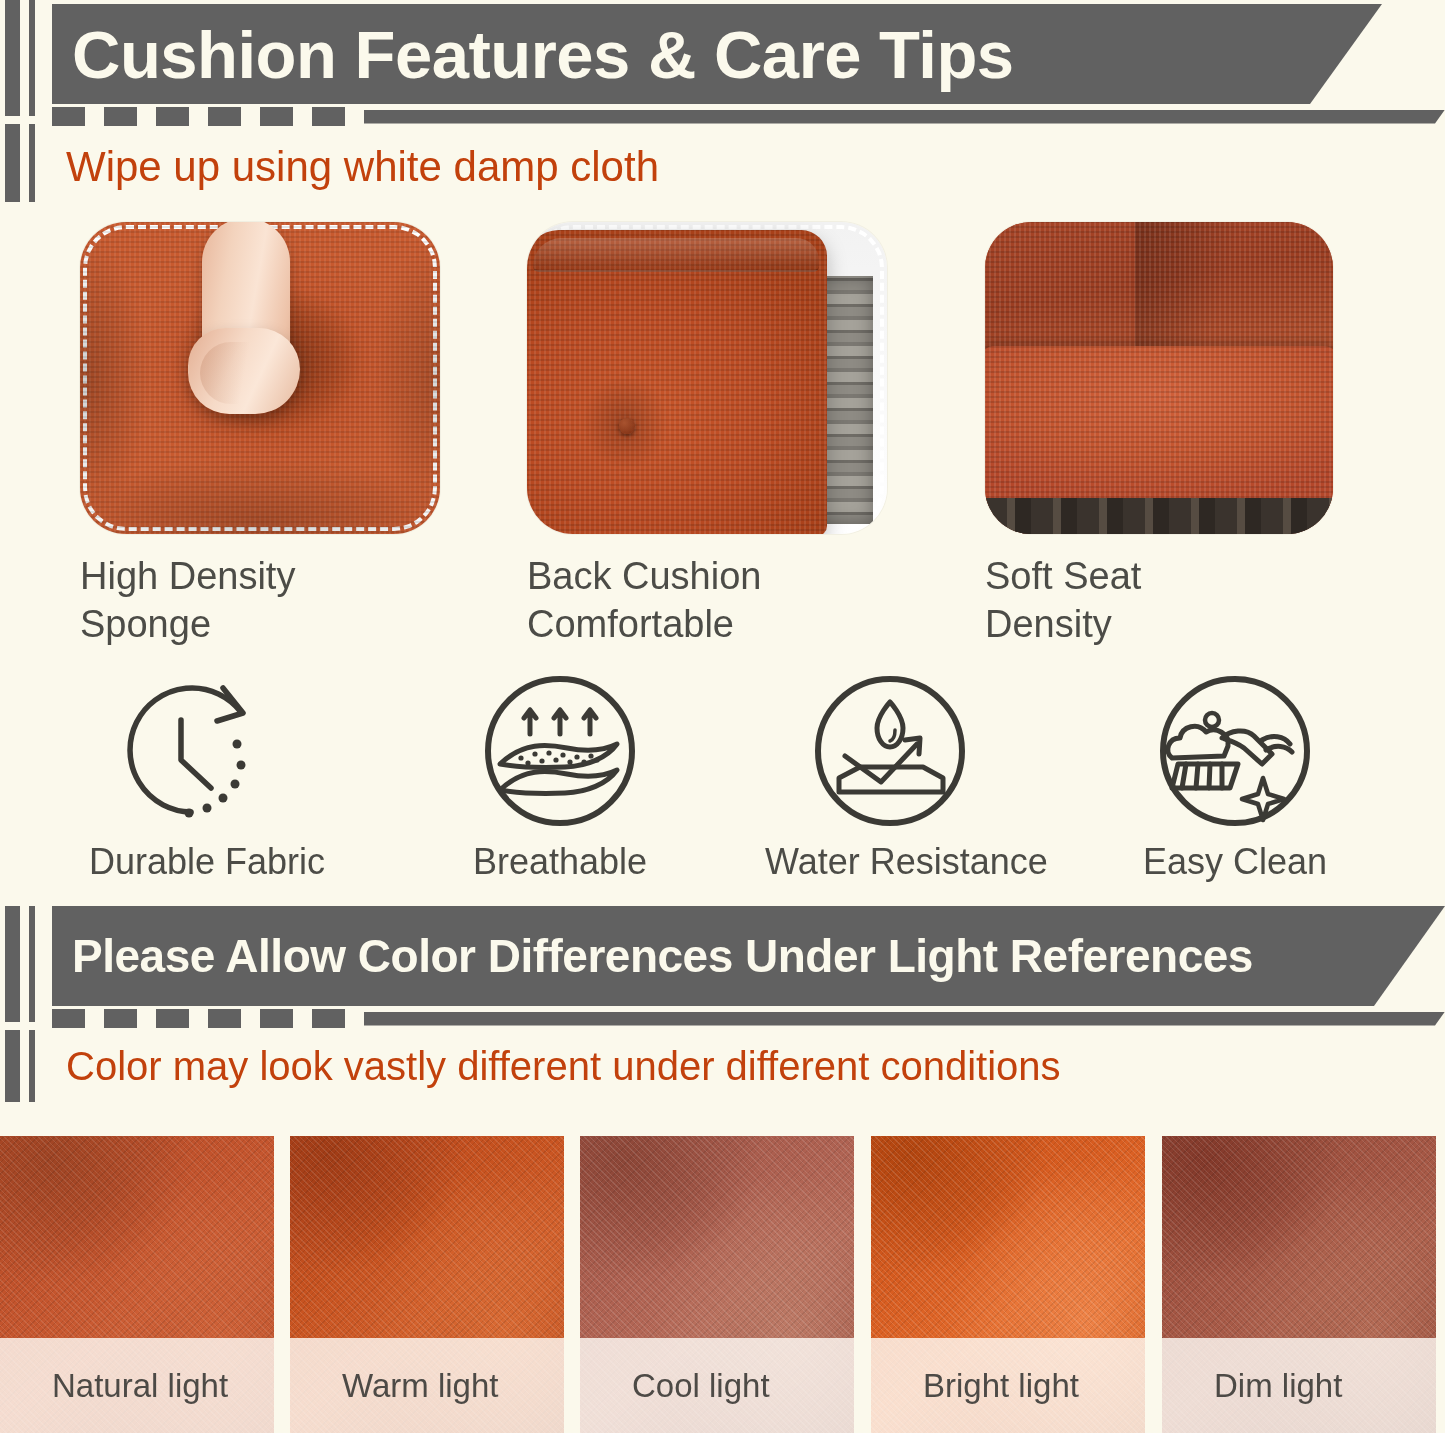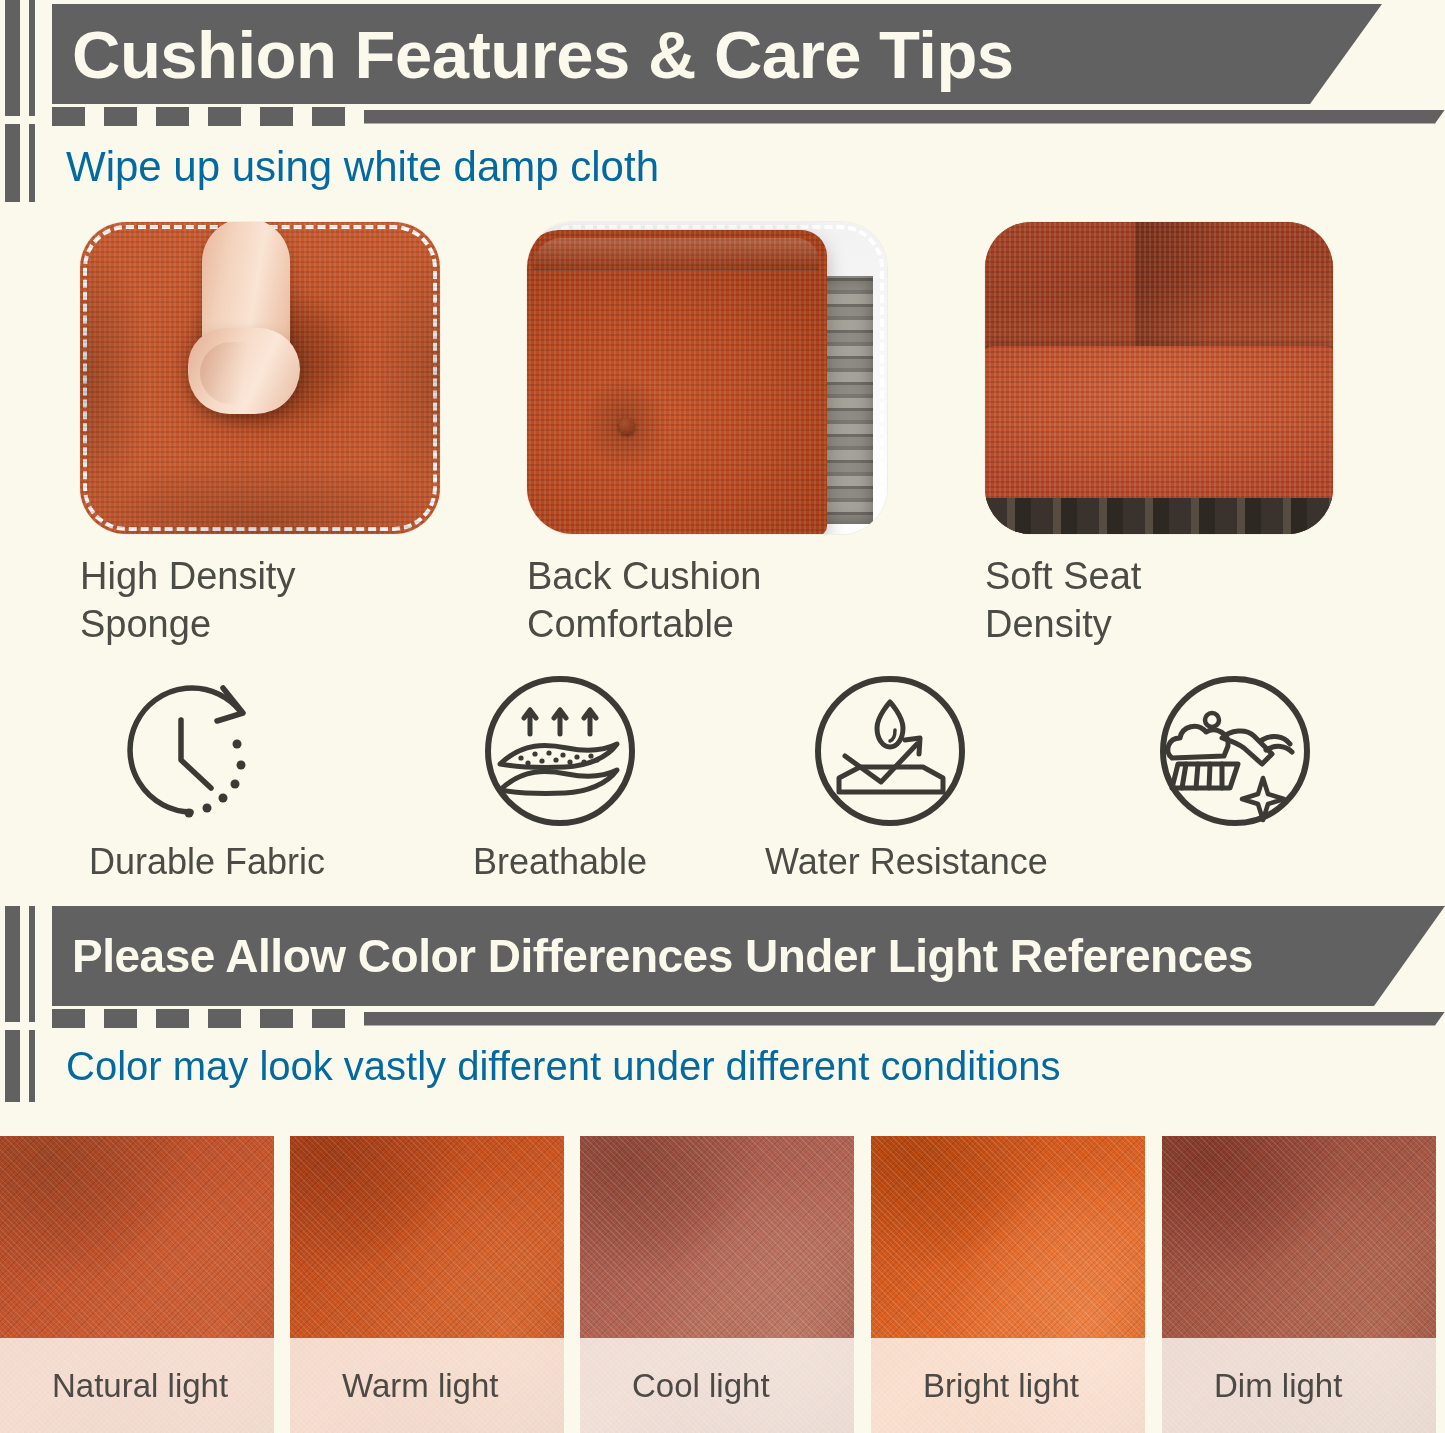--- a/index.html
+++ b/index.html
@@ -39,21 +39,21 @@
 
   
   .dashrule { position:absolute; height:19px; display:flex; align-items:center; }
   .dashrule .dash { height:19px; background:#616161; margin-right:19px; }
   .dashrule .solid { height:14px; background:#616161; flex:1; }
 
   
   .subtitle {
     position:absolute;
     font-size:42px;
-    color:#0369a1;
+    color:#c2410c;
     white-space:nowrap;
     line-height:1;
   }
   .subtitle-2 { font-size:40px; }
 
   
   .photo-row { position:absolute; left:0; width:1445px; }
   .photo-cell { position:absolute; }
   .photo {
     position:relative;
@@ -293,20 +293,21 @@
   <svg width="170" height="158" viewBox="0 0 170 158" fill="none" stroke="#3b3a35" stroke-width="5" stroke-linecap="round" stroke-linejoin="round">
     <circle cx="85" cy="79" r="72" stroke-width="6"></circle>
     <circle cx="62" cy="48" r="7" stroke-width="4.5"></circle>
     <path d="M22 86 C14 80 18 66 30 66 C32 54 48 50 56 60 C66 54 80 62 78 74 L74 84 Z"></path>
     <path d="M72 66 C80 58 96 56 104 64 L122 82 L112 92 L94 76 C86 70 78 68 72 66 Z"></path>
     <path d="M112 68 C122 62 134 64 140 72 M116 78 C126 72 136 74 142 80"></path>
     <path d="M28 92 L88 92 L80 116 L22 116 Z"></path>
     <path d="M36 92 L32 116 M48 92 L46 116 M60 92 L59 116 M72 92 L72 116"></path>
     <path d="M113 106 L118 122 L134 127 L118 132 L113 148 L108 132 L92 127 L108 122 Z" stroke-width="4.5"></path>
   </svg>
+  <div class="icon-label">Easy Clean</div>
 </div>
 
 <div class="banner-wrap banner-2" style="top:906px;left:52px;width:1393px;">
   <div class="banner" style="width:1393px;clip-path:polygon(0 0, 1393px 0, 1322px 100px, 0 100px);">
     <div class="banner-title">Please Allow Color Differences Under Light References</div>
   </div>
 </div>
 
 <div class="dashrule" style="top:1009px;left:52px;width:1393px;">
   <div class="dash" style="width:33px;"></div>

